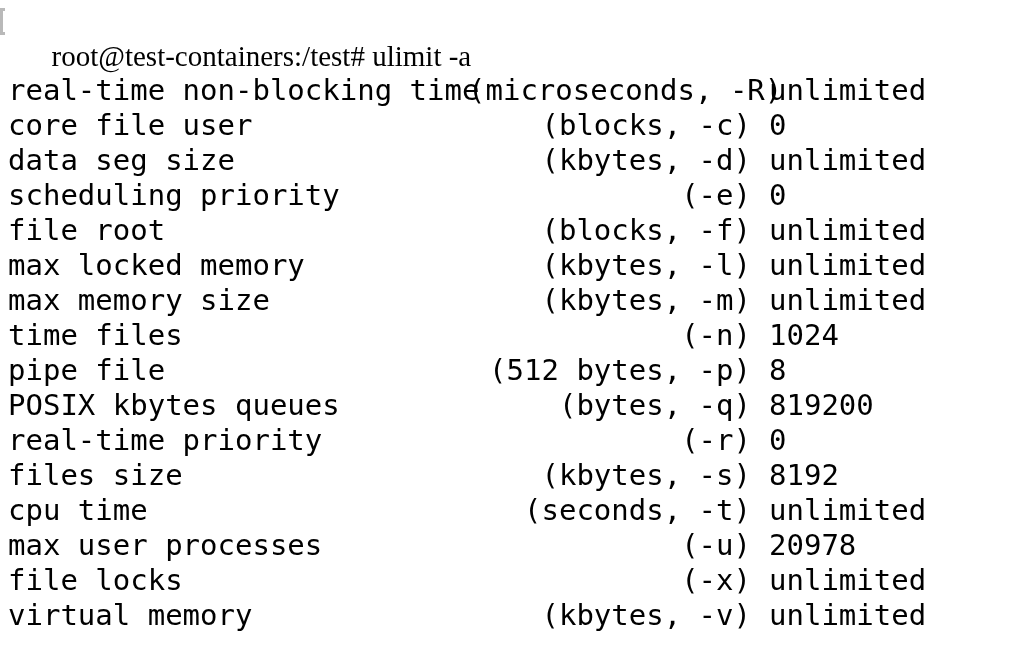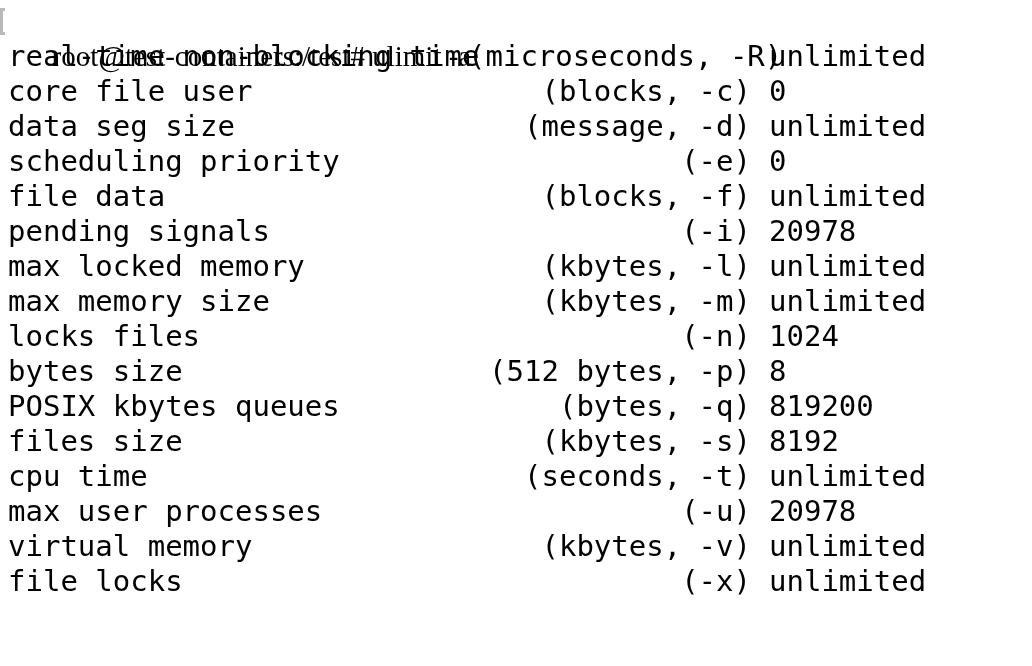--- a/index.html
+++ b/index.html
@@ -70,20 +70,21 @@
   .lim-unit {
     display: inline-block;
     width: 283px;
     text-align: right;
     white-space: pre;
   }
   .lim-value {
     display: inline-block;
     white-space: pre;
     padding-left: 18px;
+    margin-top: 34px;
   }
 
   
   .tail-line {
     position: relative;
     padding-left: 8px;
     height: 35px;
     white-space: pre;
   }
 </style>
@@ -93,34 +94,34 @@
 <div id="terminal">
   <div class="screen">
 
     <div class="line prompt-line">
       <span class="left-edge-artifact"></span><span class="prompt-text">root@test-containers:/test#</span><span class="cmd-text"> ulimit -a</span>
     </div>
 
     <div id="limit-rows">
         <div class="limit-row"><span class="lim-name">real-time non-blocking time</span><span class="lim-unit">(microseconds, -R)</span><span class="lim-value">unlimited</span></div>
         <div class="limit-row"><span class="lim-name">core file user</span><span class="lim-unit">(blocks, -c)</span><span class="lim-value">0</span></div>
-        <div class="limit-row"><span class="lim-name">data seg size</span><span class="lim-unit">(message, -d)</span><span class="lim-value">unlimited</span></div>
+        <div class="limit-row"><span class="lim-name">data seg size</span><span class="lim-unit">(kbytes, -d)</span><span class="lim-value">unlimited</span></div>
         <div class="limit-row"><span class="lim-name">scheduling priority</span><span class="lim-unit">(-e)</span><span class="lim-value">0</span></div>
-        <div class="limit-row"><span class="lim-name">file data</span><span class="lim-unit">(blocks, -f)</span><span class="lim-value">unlimited</span></div>
-        <div class="limit-row"><span class="lim-name">pending signals</span><span class="lim-unit">(-i)</span><span class="lim-value">20978</span></div>
+        <div class="limit-row"><span class="lim-name">file root</span><span class="lim-unit">(blocks, -f)</span><span class="lim-value">unlimited</span></div>
         <div class="limit-row"><span class="lim-name">max locked memory</span><span class="lim-unit">(kbytes, -l)</span><span class="lim-value">unlimited</span></div>
         <div class="limit-row"><span class="lim-name">max memory size</span><span class="lim-unit">(kbytes, -m)</span><span class="lim-value">unlimited</span></div>
-        <div class="limit-row"><span class="lim-name">locks files</span><span class="lim-unit">(-n)</span><span class="lim-value">1024</span></div>
-        <div class="limit-row"><span class="lim-name">bytes size</span><span class="lim-unit">(512 bytes, -p)</span><span class="lim-value">8</span></div>
+        <div class="limit-row"><span class="lim-name">time files</span><span class="lim-unit">(-n)</span><span class="lim-value">1024</span></div>
+        <div class="limit-row"><span class="lim-name">pipe file</span><span class="lim-unit">(512 bytes, -p)</span><span class="lim-value">8</span></div>
         <div class="limit-row"><span class="lim-name">POSIX kbytes queues</span><span class="lim-unit">(bytes, -q)</span><span class="lim-value">819200</span></div>
+        <div class="limit-row"><span class="lim-name">real-time priority</span><span class="lim-unit">(-r)</span><span class="lim-value">0</span></div>
         <div class="limit-row"><span class="lim-name">files size</span><span class="lim-unit">(kbytes, -s)</span><span class="lim-value">8192</span></div>
         <div class="limit-row"><span class="lim-name">cpu time</span><span class="lim-unit">(seconds, -t)</span><span class="lim-value">unlimited</span></div>
         <div class="limit-row"><span class="lim-name">max user processes</span><span class="lim-unit">(-u)</span><span class="lim-value">20978</span></div>
+        <div class="limit-row"><span class="lim-name">file locks</span><span class="lim-unit">(-x)</span><span class="lim-value">unlimited</span></div>
         <div class="limit-row"><span class="lim-name">virtual memory</span><span class="lim-unit">(kbytes, -v)</span><span class="lim-value">unlimited</span></div>
-        <div class="limit-row"><span class="lim-name">file locks</span><span class="lim-unit">(-x)</span><span class="lim-value">unlimited</span></div>
       </div>
 
     <div class="tail-line">
       
     </div>
 
   </div>
 </div>
 
 </body></html>

